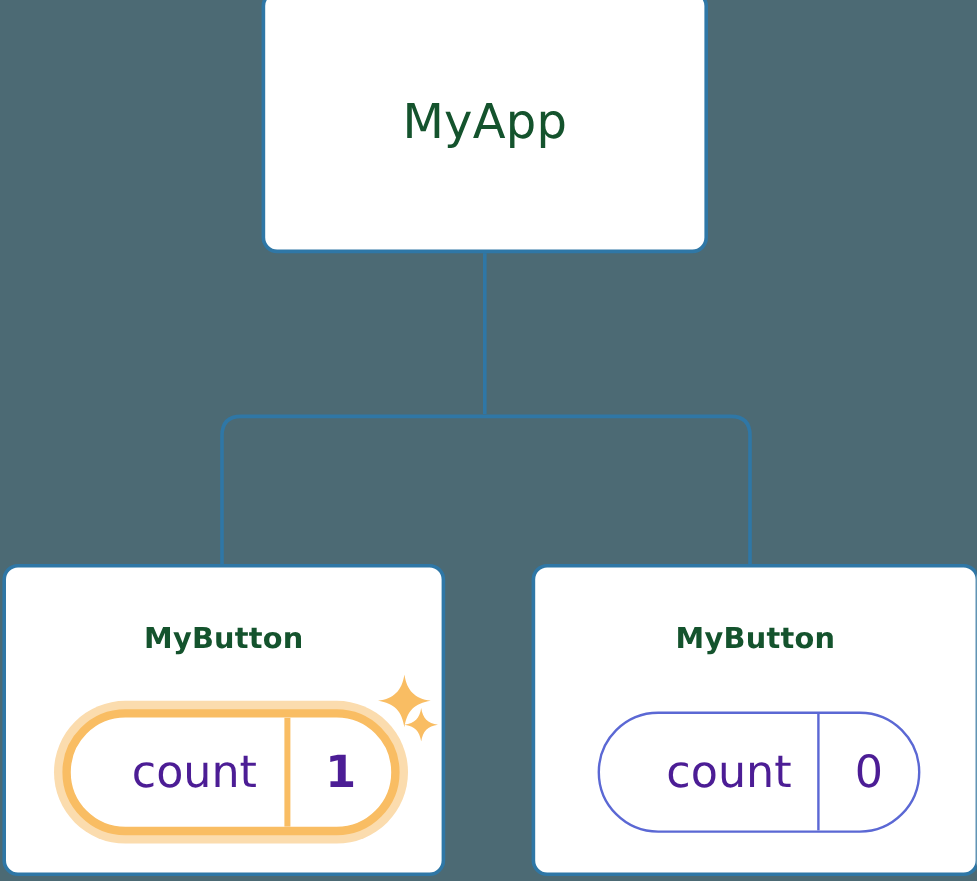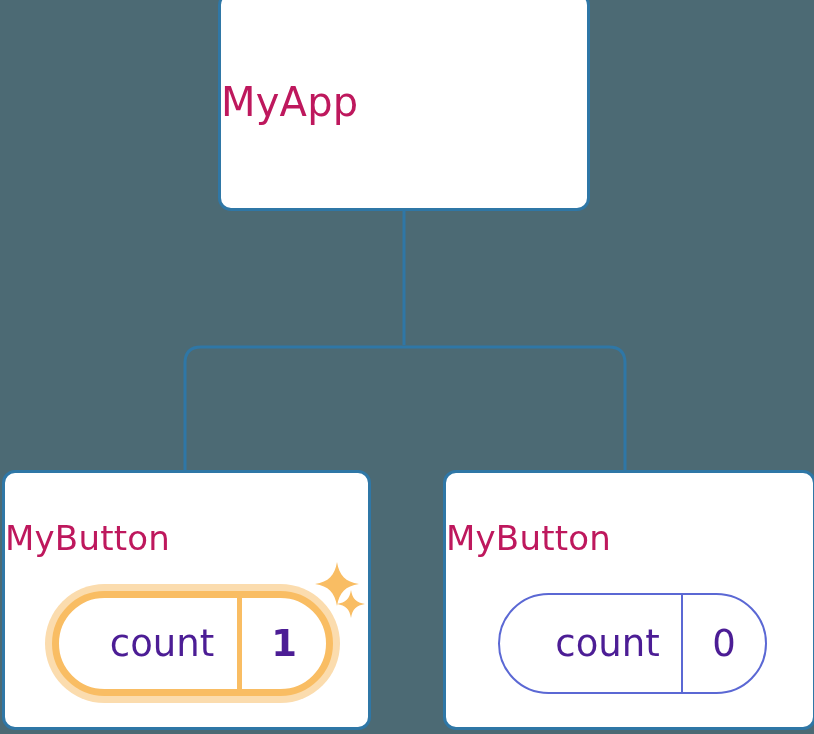--- a/index.html
+++ b/index.html
@@ -54,32 +54,34 @@
     left: 443px;
     top: 470px;
     width: 373px;
     height: 260px;
   }
 
   .node-title {
     position: absolute;
     left: 0;
     right: 0;
-    color: #be185d;
+    text-align: center;
+    color: #14532d;
     font-weight: 400;
     letter-spacing: 0.2px;
     white-space: nowrap;
   }
   #node-root .node-title {
     top: 84px;
     font-size: 40px;
   }
   .child .node-title {
     top: 45px;
-    font-size: 34px;
+    font-size: 24px;
+    font-weight: bold;
   }
 
   
   .state-pill {
     position: absolute;
     display: flex;
     align-items: stretch;
     box-sizing: border-box;
     background: #ffffff;
   }

